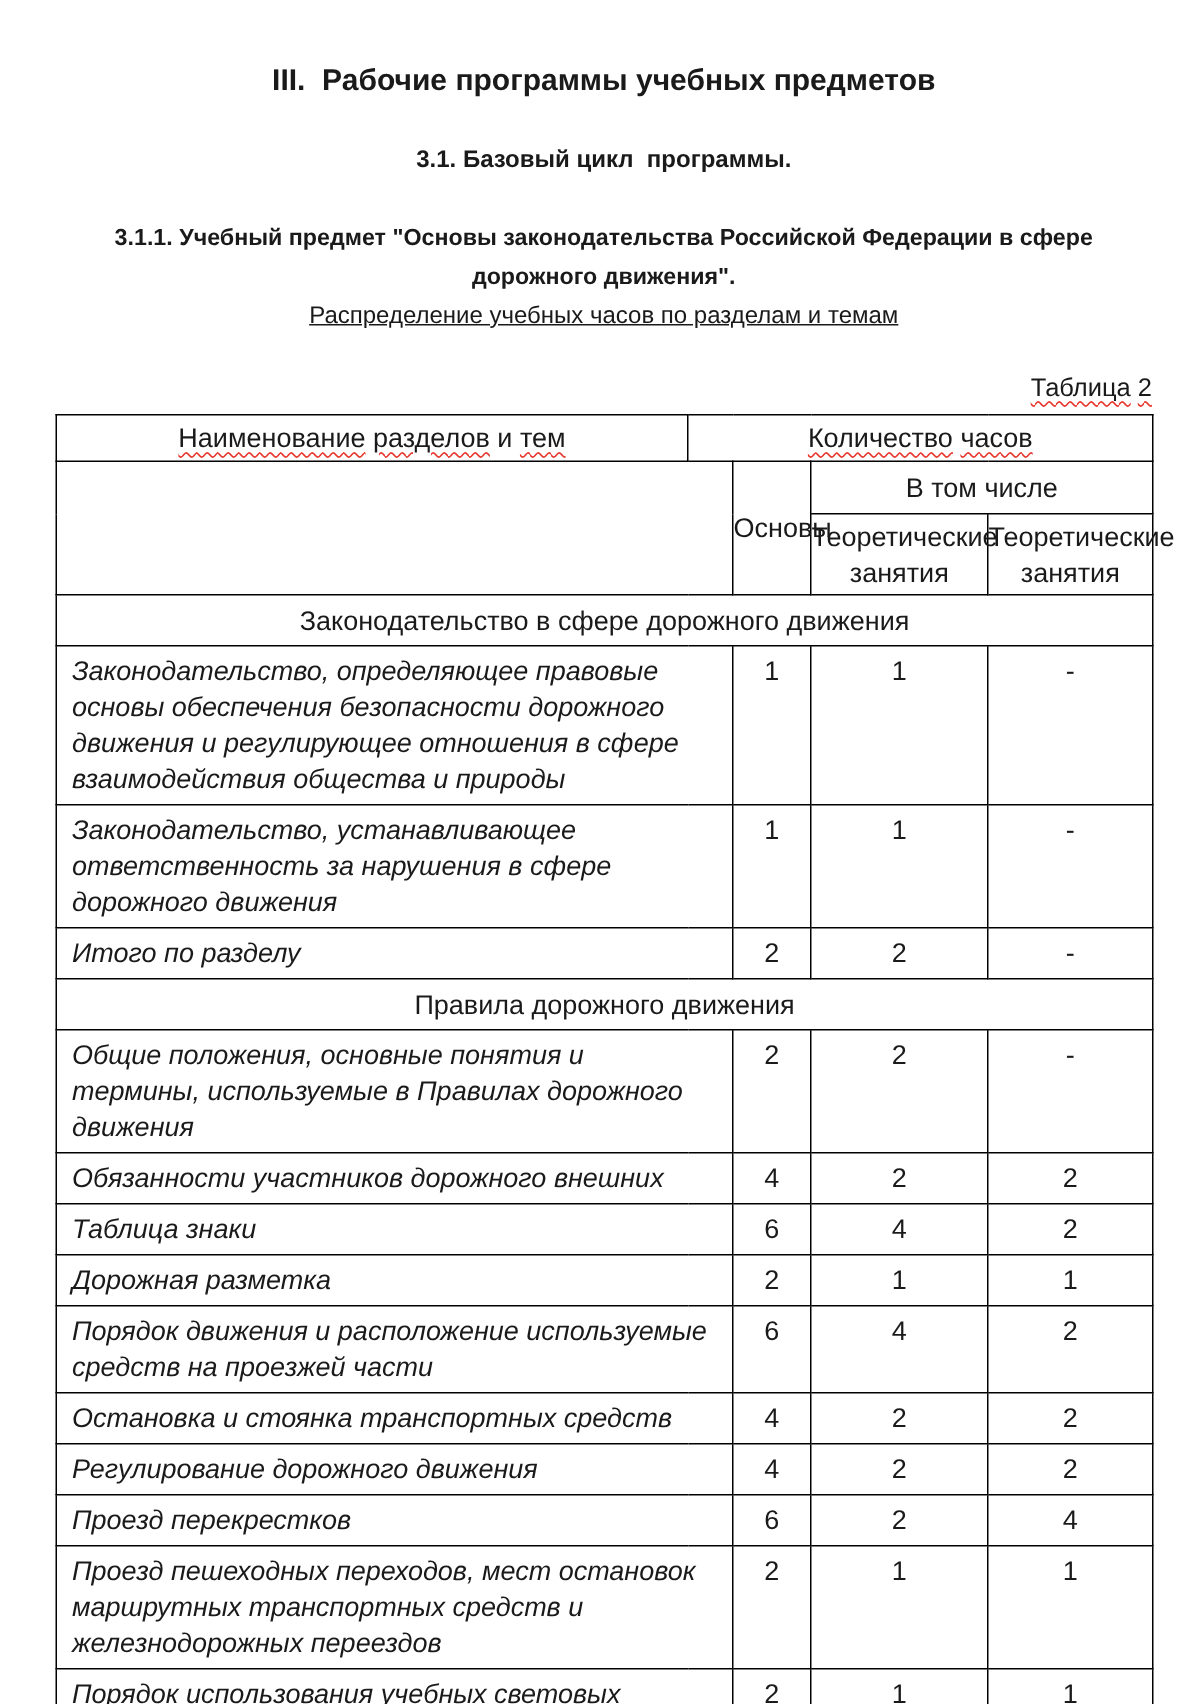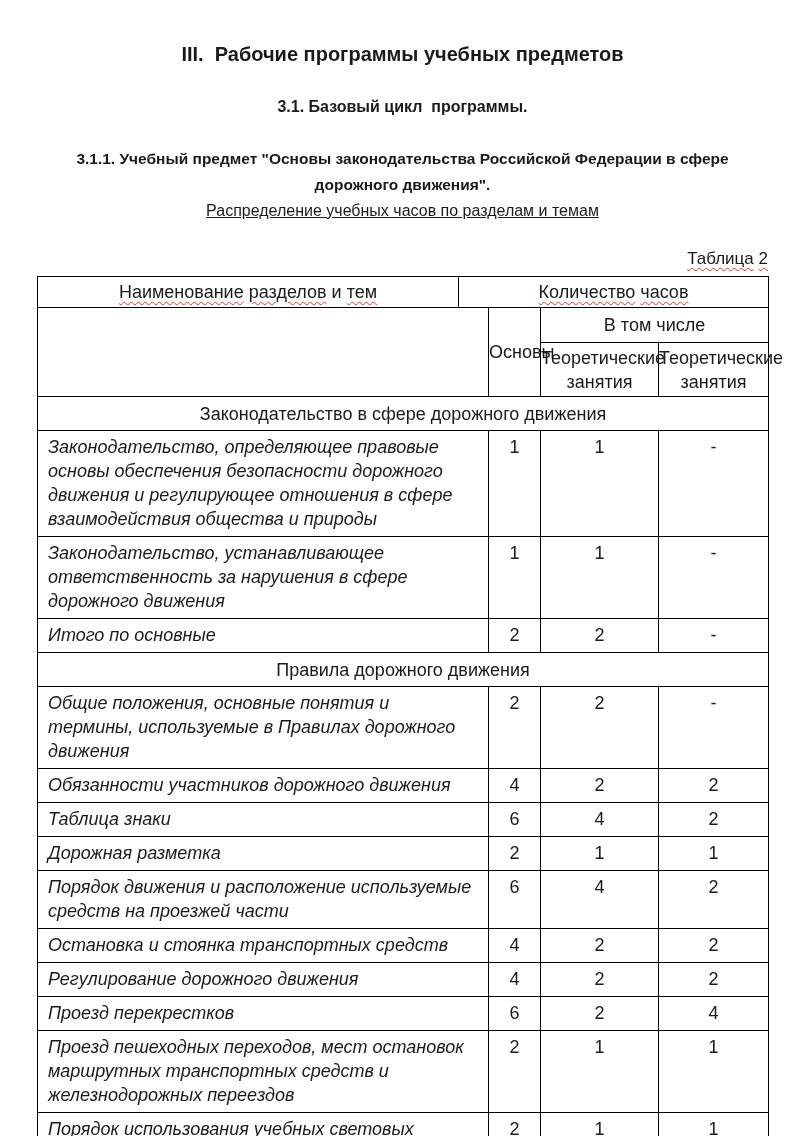--- a/index.html
+++ b/index.html
@@ -117,36 +117,36 @@
             <td class="num">1</td>
             <td class="num">-</td>
           </tr>
           <tr class="data-row">
             <td class="topic" colspan="2">Законодательство, устанавливающее ответственность за нарушения в сфере дорожного движения</td>
             <td class="num">1</td>
             <td class="num">1</td>
             <td class="num">-</td>
           </tr>
           <tr class="data-row">
-            <td class="topic" colspan="2">Итого по основные</td>
+            <td class="topic" colspan="2">Итого по разделу</td>
             <td class="num">2</td>
             <td class="num">2</td>
             <td class="num">-</td>
           </tr>
           <tr class="section-row">
             <td colspan="5">Правила дорожного движения</td>
           </tr>
           <tr class="data-row">
             <td class="topic" colspan="2">Общие положения, основные понятия и термины, используемые в Правилах дорожного движения</td>
             <td class="num">2</td>
             <td class="num">2</td>
             <td class="num">-</td>
           </tr>
           <tr class="data-row">
-            <td class="topic" colspan="2">Обязанности участников дорожного движения</td>
+            <td class="topic" colspan="2">Обязанности участников дорожного внешних</td>
             <td class="num">4</td>
             <td class="num">2</td>
             <td class="num">2</td>
           </tr>
           <tr class="data-row">
             <td class="topic" colspan="2">Таблица знаки</td>
             <td class="num">6</td>
             <td class="num">4</td>
             <td class="num">2</td>
           </tr>

